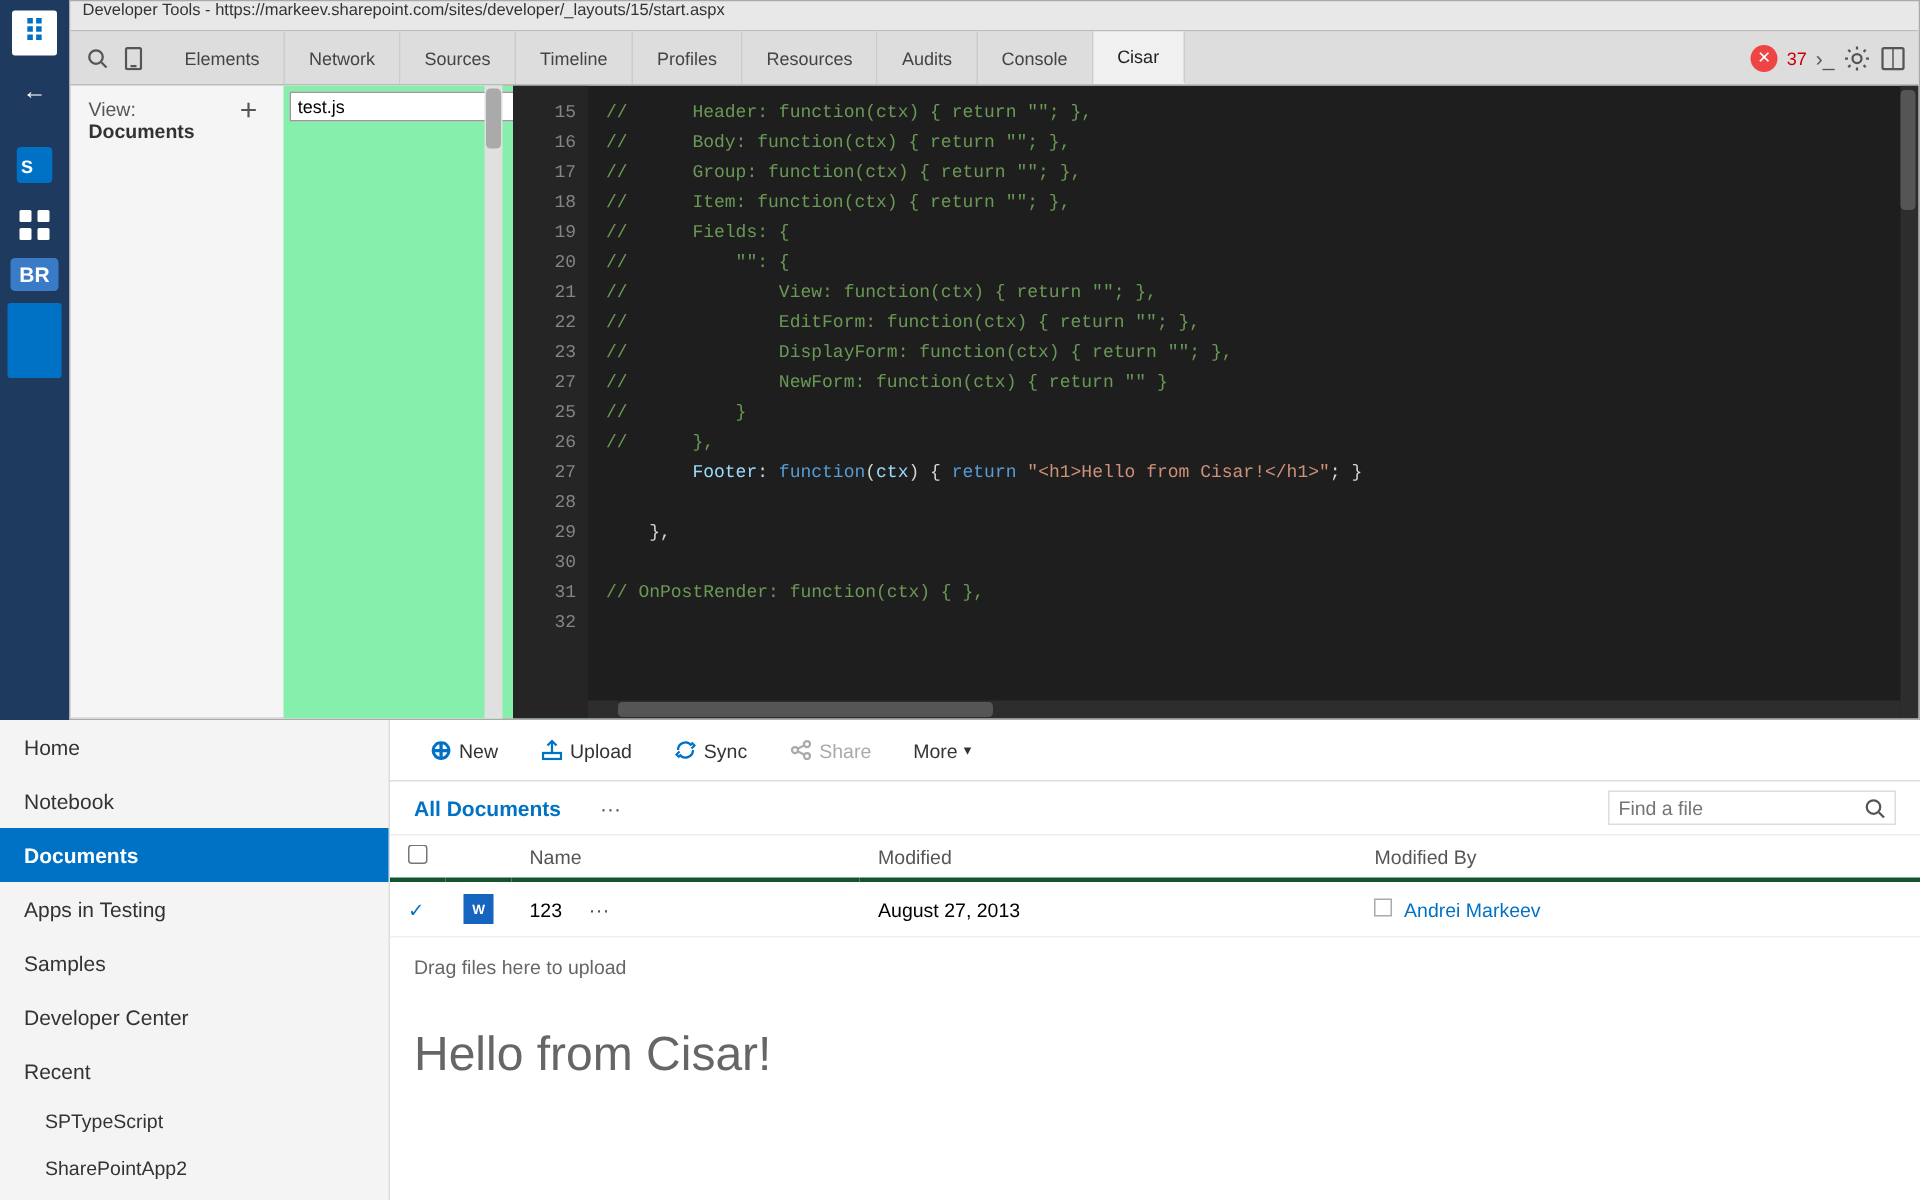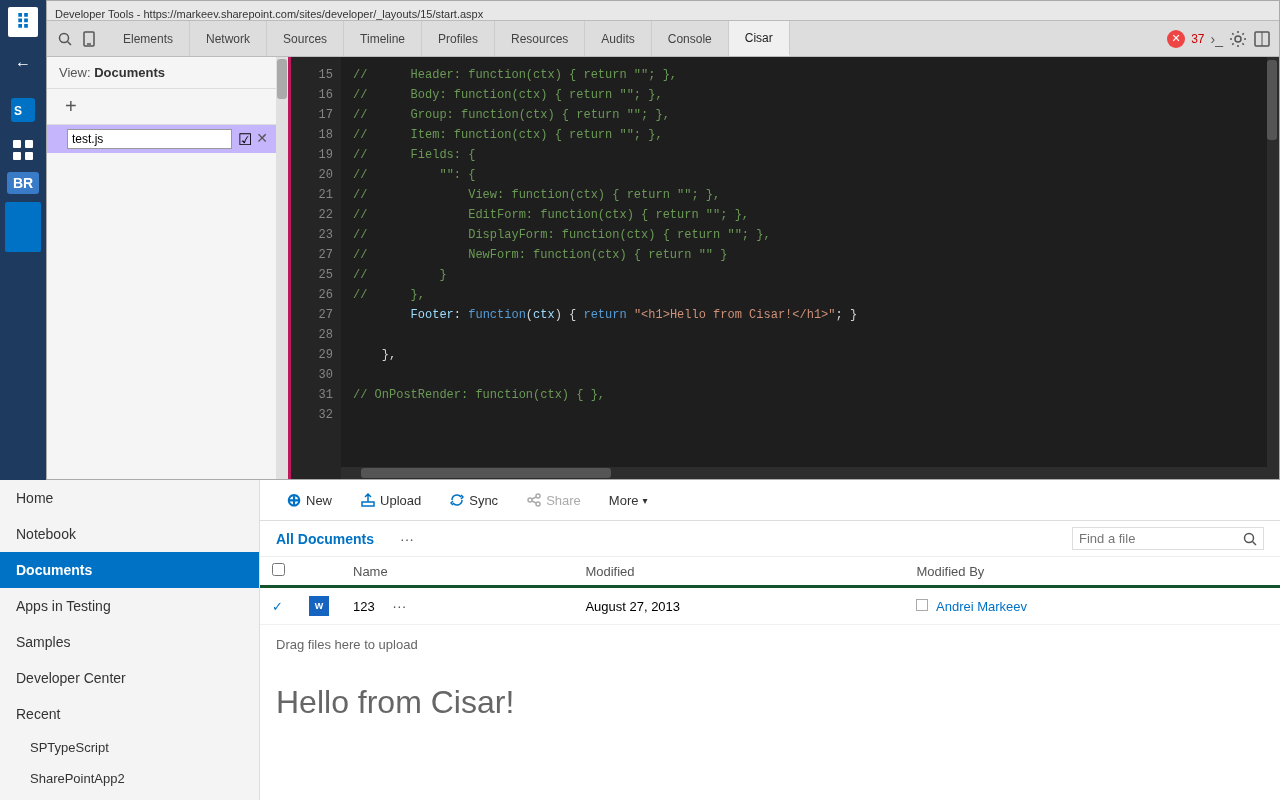--- a/index.html
+++ b/index.html
@@ -15,21 +15,21 @@
       border: 1px solid #aaa;
       display: flex;
       flex-direction: column;
     }
 
     .devtools-titlebar {
       height: 20px;
       background: #e8e8e8;
       border-bottom: 1px solid #bbb;
       display: flex;
-      align-items: flex-end;
+      align-items: flex-start;
       padding: 0 8px;
       font-size: 11px;
       color: #333;
     }
 
     .devtools-tabs {
       height: 36px;
       background: #ddd;
       border-bottom: 1px solid #bbb;
       display: flex;
@@ -97,25 +97,24 @@
     }
 
     .devtools-body {
       display: flex;
       flex: 1;
       overflow: hidden;
     }
 
     
     .file-panel {
-      width: 244px;
-      border-right: 3px solid #be185d;
+      width: 295px;
+      border-right: 7px solid #be185d;
       background: #f5f5f5;
       display: flex;
-      flex-direction: column;
       position: relative;
     }
 
     .file-panel-header {
       padding: 8px 12px;
       font-size: 13px;
       color: #333;
       font-weight: 500;
       border-bottom: 1px solid #ddd;
     }
@@ -131,24 +130,24 @@
       background: none;
       border: none;
       font-size: 18px;
       cursor: pointer;
       color: #555;
       padding: 2px 6px;
     }
 
     .file-item {
       display: flex;
-      align-items: center;
-      padding: 4px 20px;
+      align-items: flex-start;
+      padding: 4px 4px;
       gap: 6px;
-      background: #c4b5fd;
+      background: #86efac;
     }
 
     .file-item input[type="text"] {
       flex: 1;
       border: 1px solid #999;
       background: white;
       padding: 2px 4px;
       font-size: 12px;
     }
 

